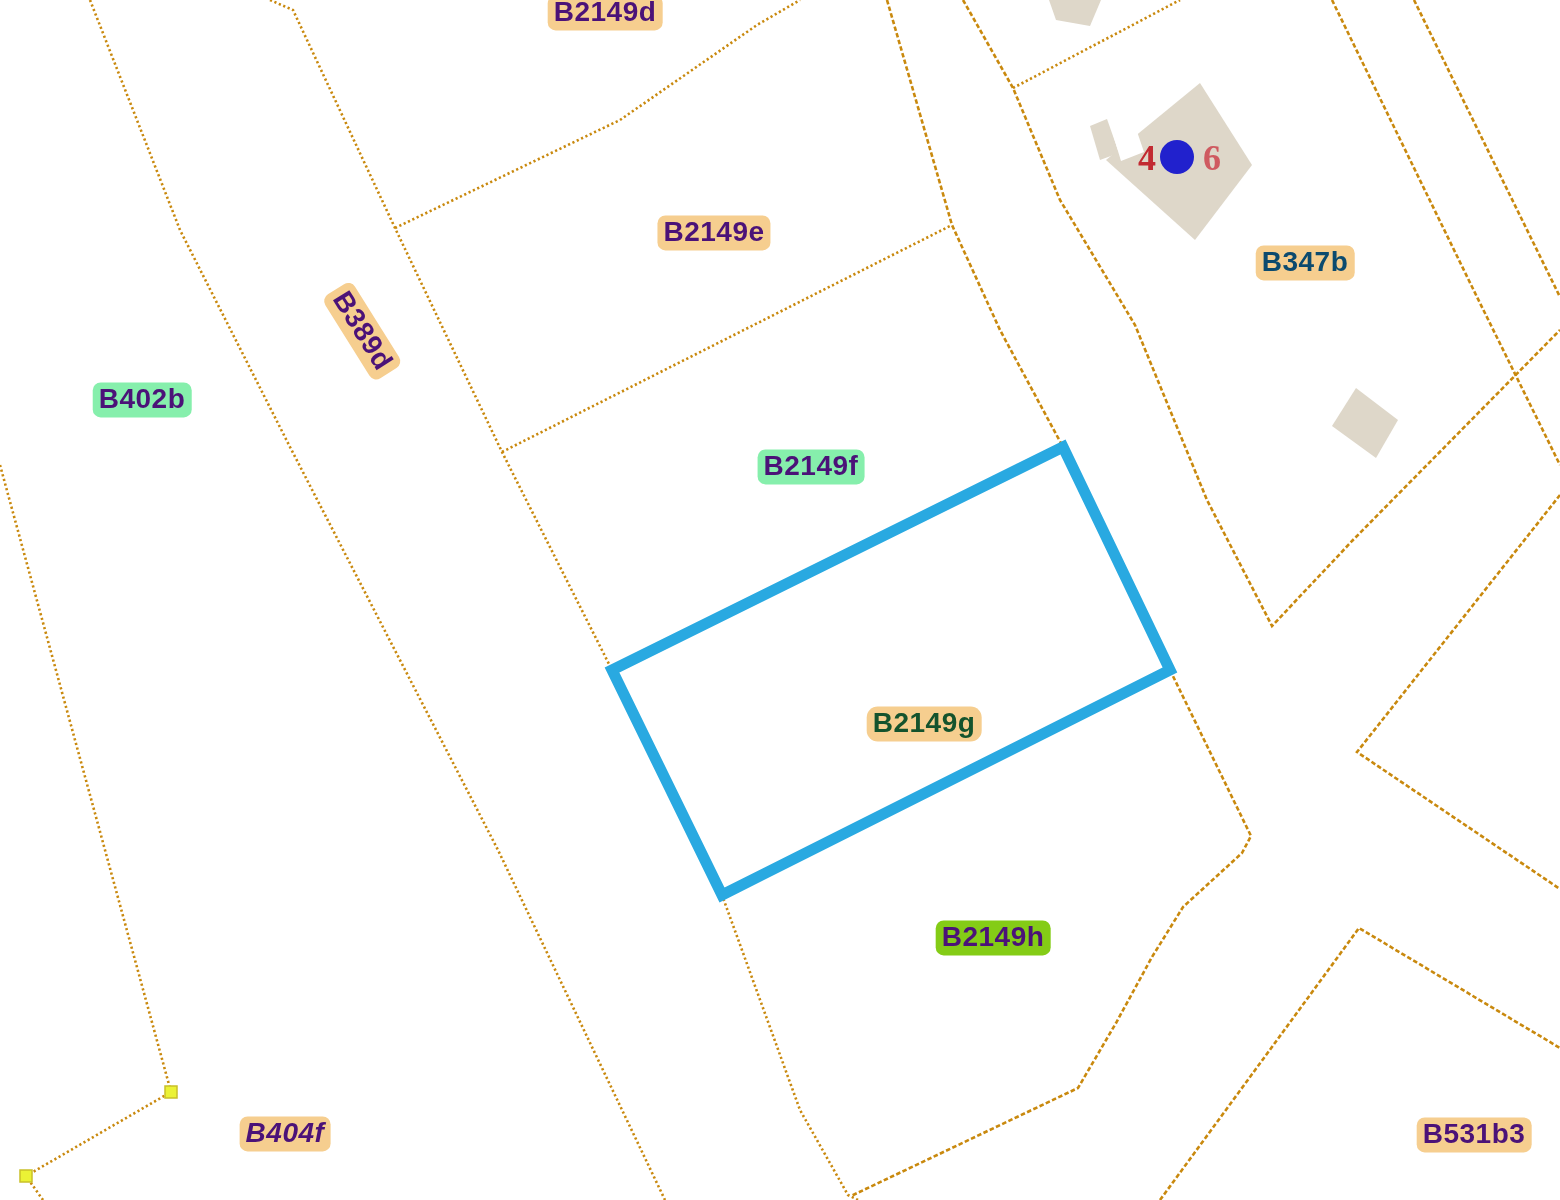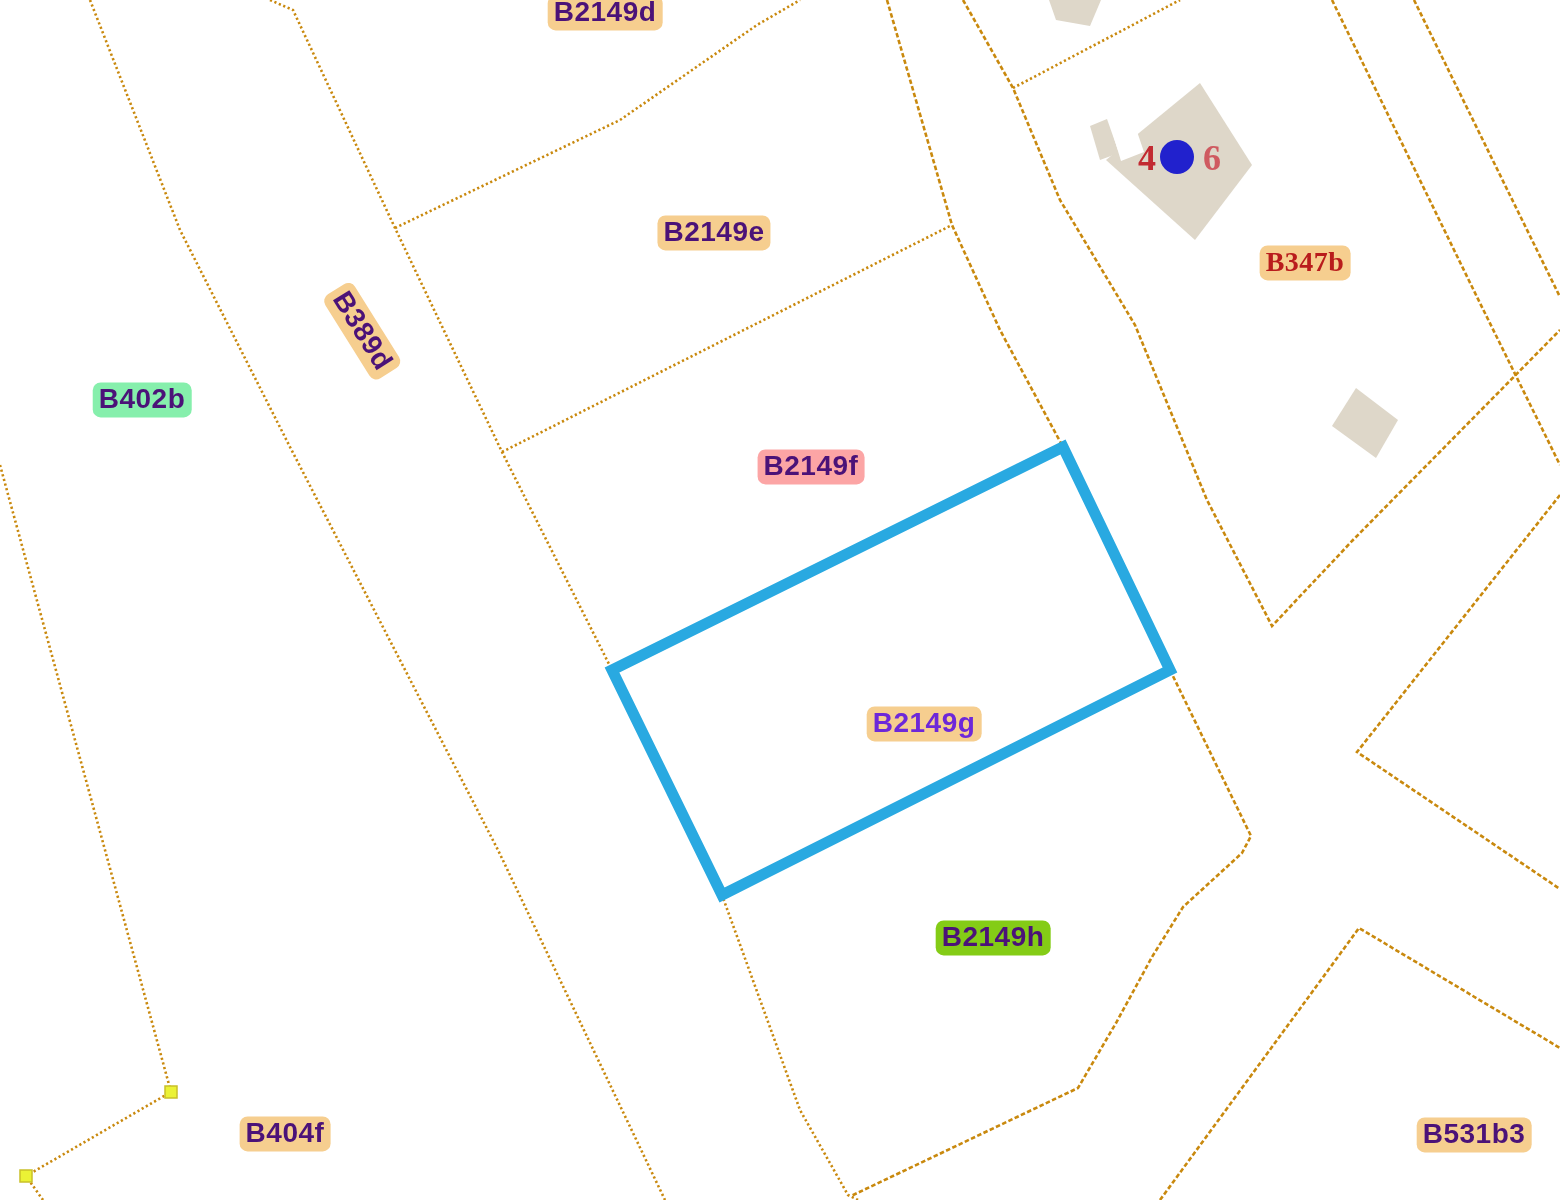--- a/index.html
+++ b/index.html
@@ -67,22 +67,22 @@
       <polygon points="1063,447 1170,670 722,895 612,670" fill="none" stroke="#29a9e1" stroke-width="11" stroke-linejoin="miter"></polygon>
       <rect x="165" y="1086" width="12" height="12" fill="#ebf235" stroke="#c9c029" stroke-width="1.5"></rect>
       <rect x="20" y="1170" width="12" height="12" fill="#ebf235" stroke="#c9c029" stroke-width="1.5"></rect>
       <text x="1147" y="170" fill="#c22a31" font-size="36" font-weight="bold" font-family="&quot;Liberation Serif&quot;, serif" text-anchor="middle">4</text>
       <text x="1212" y="170" fill="#cf5a60" font-size="36" font-weight="bold" font-family="&quot;Liberation Serif&quot;, serif" text-anchor="middle">6</text>
       <circle cx="1177" cy="157" r="17" fill="#2121cd"></circle>
     </svg>
   <div id="labels">
       <div class="parcel-label" style="left: 573px; top: 1px; background: rgb(246, 206, 143); color: rgb(75, 18, 120); transform: translate(-50%, -50%) rotate(0deg);">B2149d</div>
       <div class="parcel-label" style="left: 682px; top: 221px; background: rgb(246, 206, 143); color: rgb(75, 18, 120); transform: translate(-50%, -50%) rotate(0deg);">B2149e</div>
-      <div class="parcel-label" style="left: 779px; top: 455px; background: #fca5a5; color: rgb(75, 18, 120); transform: translate(-50%, -50%) rotate(0deg);">B2149f</div>
-      <div class="parcel-label" style="left: 892px; top: 712px; background: rgb(246, 206, 143); color: #6d28d9; transform: translate(-50%, -50%) rotate(0deg);">B2149g</div>
+      <div class="parcel-label" style="left: 779px; top: 455px; background: #86efac; color: rgb(75, 18, 120); transform: translate(-50%, -50%) rotate(0deg);">B2149f</div>
+      <div class="parcel-label" style="left: 892px; top: 712px; background: rgb(246, 206, 143); color: #14532d; transform: translate(-50%, -50%) rotate(0deg); border-radius: 11px;">B2149g</div>
       <div class="parcel-label" style="left: 961px; top: 926px; background: #84cc16; color: rgb(75, 18, 120); transform: translate(-50%, -50%) rotate(0deg);">B2149h</div>
-      <div class="parcel-label" style="left: 1273px; top: 251px; background: rgb(246, 206, 143); color: #b91c1c; transform: translate(-50%, -50%) rotate(0deg); font-family: Liberation Serif, serif;">B347b</div>
+      <div class="parcel-label" style="left: 1273px; top: 251px; background: rgb(246, 206, 143); color: #0c4a6e; transform: translate(-50%, -50%) rotate(0deg);">B347b</div>
       <div class="parcel-label" style="left: 110px; top: 388px; background: #86efac; color: rgb(75, 18, 120); transform: translate(-50%, -50%) rotate(0deg);">B402b</div>
       <div class="parcel-label" style="left: 330px; top: 319px; background: rgb(246, 206, 143); color: rgb(75, 18, 120); transform: translate(-50%, -50%) rotate(58deg);">B389d</div>
-      <div class="parcel-label" style="left: 253px; top: 1122px; background: rgb(246, 206, 143); color: rgb(75, 18, 120); transform: translate(-50%, -50%) rotate(0deg);">B404f</div>
+      <div class="parcel-label" style="left: 253px; top: 1122px; background: rgb(246, 206, 143); color: rgb(75, 18, 120); transform: translate(-50%, -50%) rotate(0deg); font-style: italic;">B404f</div>
       <div class="parcel-label" style="left: 1442px; top: 1123px; background: rgb(246, 206, 143); color: rgb(75, 18, 120); transform: translate(-50%, -50%) rotate(0deg);">B531b3</div>
     </div>
 </div>
 
 </body></html>

